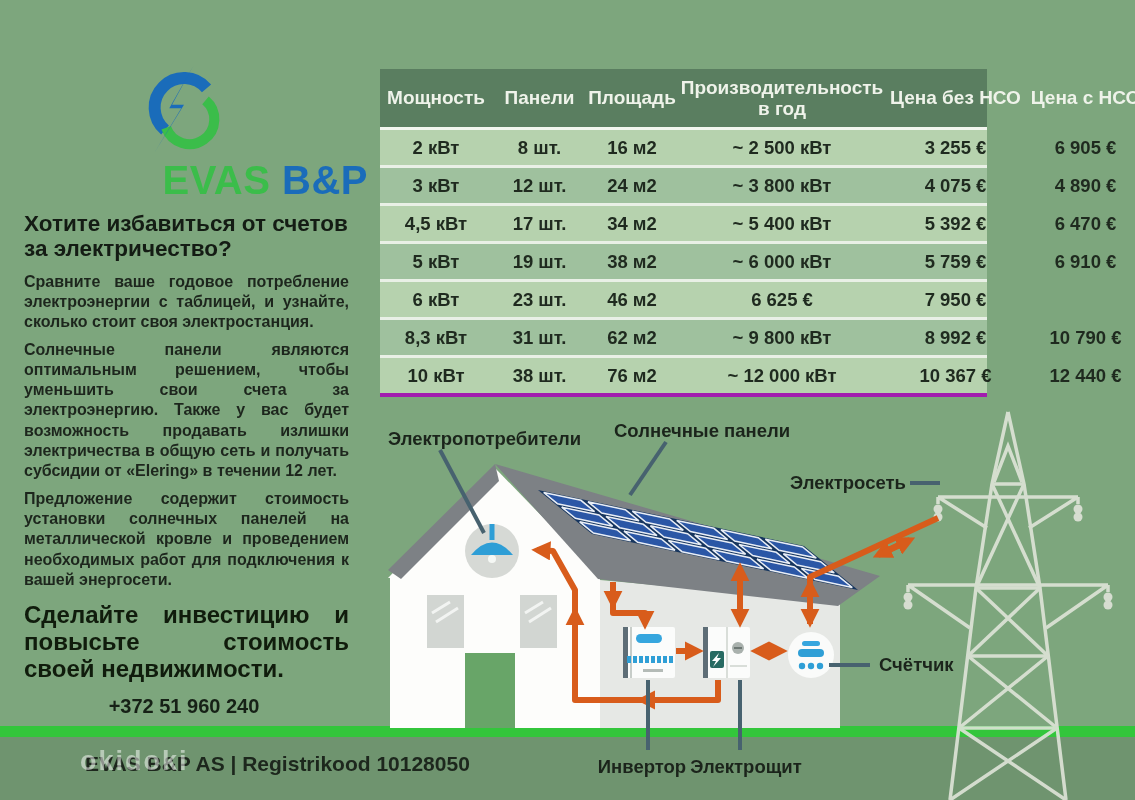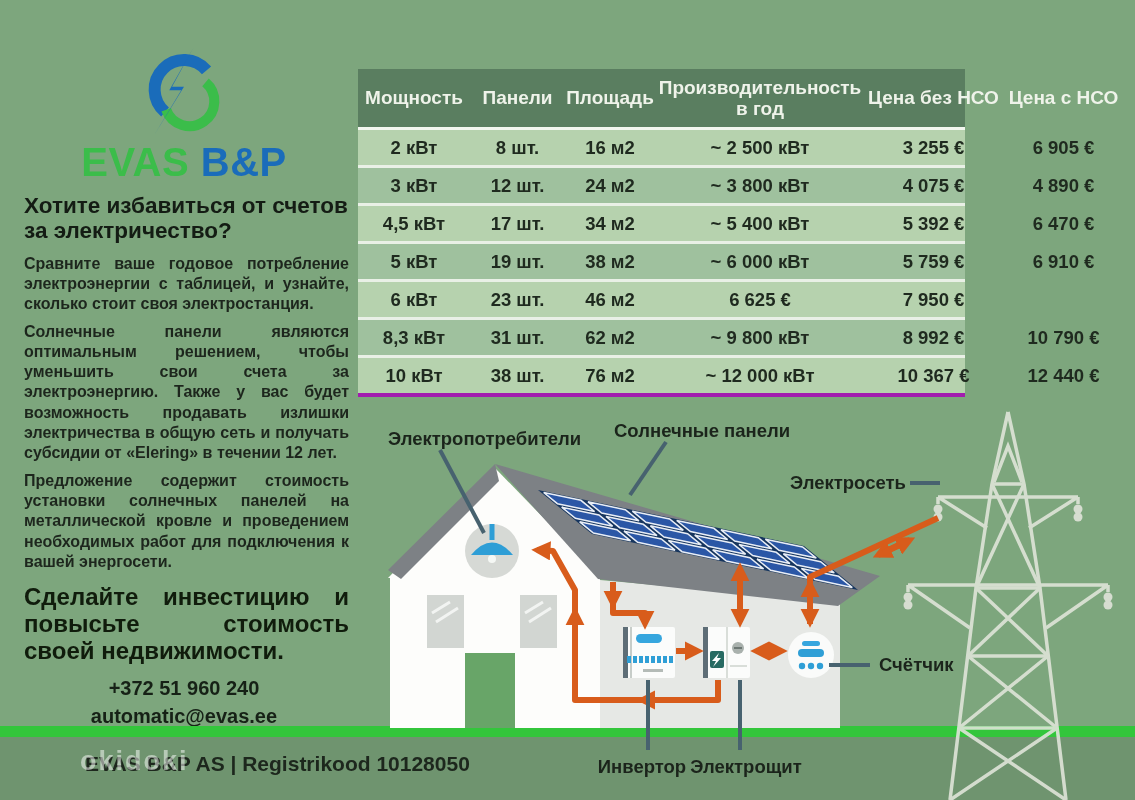--- a/index.html
+++ b/index.html
@@ -1,30 +1,30 @@
 <!DOCTYPE html>
 <html><head>
 <meta charset="utf-8">
 <style>
   *{margin:0;padding:0;box-sizing:border-box}
   html,body{width:1135px;height:800px;overflow:hidden}
   body{position:relative;background:#7da67d;font-family:"Liberation Sans","DejaVu Sans",sans-serif;color:#1c241c}
 
   .left{position:absolute;left:0;top:0;width:368px;height:726px;z-index:1}
-  .logo{text-align:center;padding-top:48px}
+  .logo{text-align:right;padding-top:66px}
   .logo svg{display:block;margin:0 auto}
   .brand{font-size:40px;font-weight:bold;letter-spacing:.5px;line-height:1;margin-top:2px}
   .brand .g{color:#3bbd4a}
   .brand .b{color:#1a6cba}
   .h1{font-size:22.5px;font-weight:bold;line-height:1.1;margin:12px 20px 10px 24px;color:#141c14}
   .para{font-size:16px;font-weight:bold;line-height:1.26;text-align:justify;margin:8px 19px 8px 24px;color:#1d261d}
   .h2{font-size:24px;font-weight:bold;line-height:1.12;text-align:justify;margin:12px 19px 1px 24px;color:#101c0c}
   .contacts{text-align:center;font-size:20px;font-weight:bold;line-height:1.4;margin-top:10px;color:#162116}
 
-  .table{position:absolute;left:358px;top:69px;width:607px;z-index:1}
+  .table{position:absolute;left:380px;top:69px;width:607px;z-index:1}
   .thead,.trow{display:grid;grid-template-columns:112px 95px 90px 210px 137px 123px;align-items:center;text-align:center}
   .thead{height:61px;background:#5a7e60;border-bottom:3px solid #f2f6ef;color:#eff3ea;font-size:19px;font-weight:bold;line-height:1.12}
   .trows{display:flex;flex-direction:column;gap:3px;background:#e9f0e6;border-bottom:4px solid #a21caf}
   .trow{height:35px;font-size:18.5px;font-weight:bold;color:#1f2a1f}
   .trow.light{background:#b6d2ae}
   .trow.dark{background:#9fc19e}
 
   .stripe{position:absolute;left:0;top:726px;width:1135px;height:11px;background:#33c63b;z-index:2}
   .footerbar{position:absolute;left:0;top:737px;width:1135px;height:63px;background:#6f946f;z-index:1}
   .company{position:absolute;left:85px;top:752px;font-size:21px;font-weight:bold;color:#1d271d;z-index:4}

